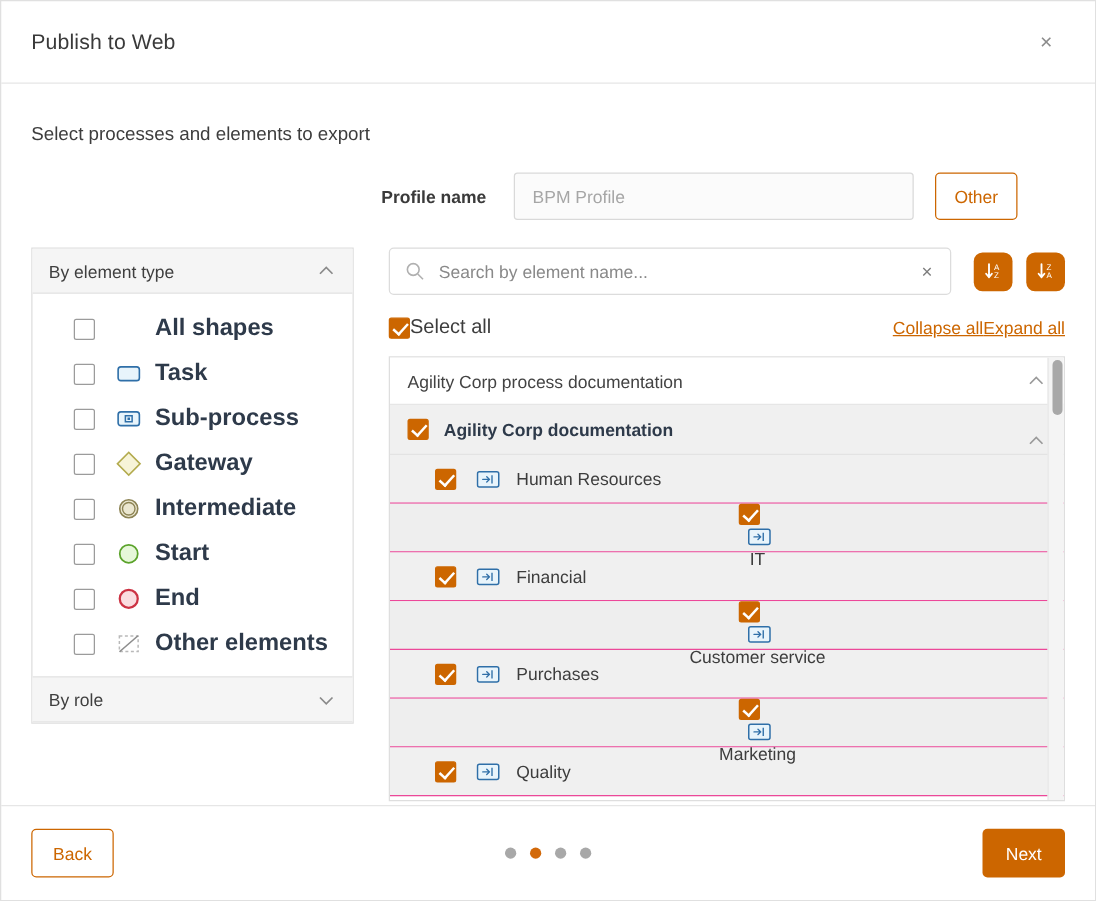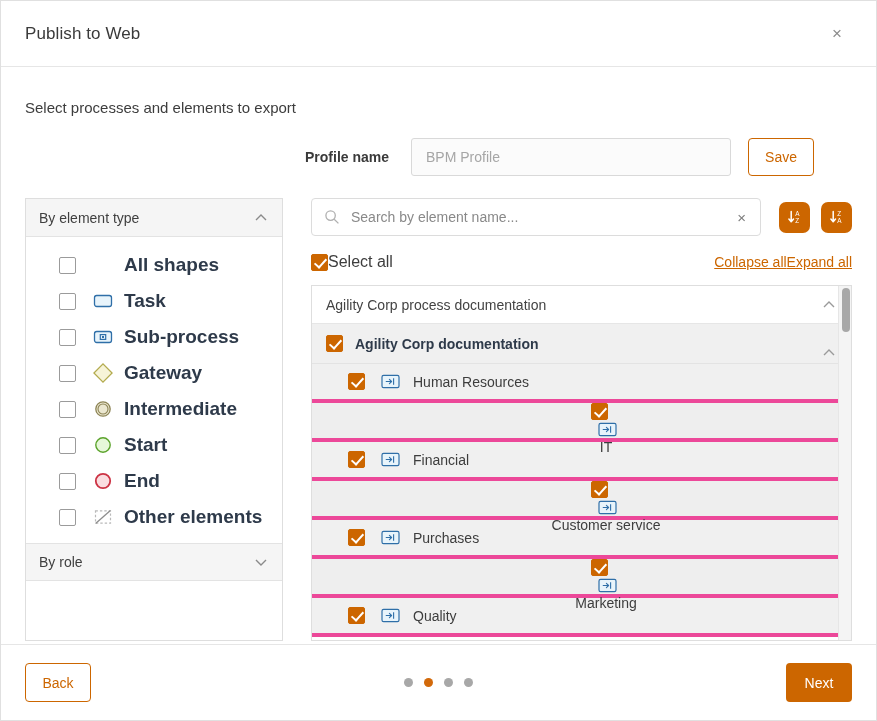--- a/index.html
+++ b/index.html
@@ -106,21 +106,21 @@
   }
 
   
   .left-panel {
     width: 258px;
     flex: 0 0 258px;
     border: 1px solid #dedede;
     display: flex;
     flex-direction: column;
     background: #ffffff;
-    height: 443px;
+    height: 381px;
   }
   .accordion-head {
     height: 38px;
     background: #f5f5f5;
     border-bottom: 1px solid #e3e3e3;
     display: flex;
     align-items: center;
     padding: 0 13px;
     font-size: 14px;
     color: #3f3f3f;
@@ -295,21 +295,21 @@
     color: #9a9a9a;
     align-self: flex-end;
     padding-bottom: 2px;
   }
 
   .tree-row {
     height: 39px;
     display: flex;
     align-items: center;
     padding-left: 36px;
-    border-bottom: 4px solid #ec4899;
+    border-bottom: 1px solid #ec4899;
     background: #f0f0f0;
   }
   .tree-row.alt { background: #eeeeee; flex-direction: column; }
   .node-icon {
     width: 19px; height: 15px;
     margin-left: 16px;
     flex: 0 0 19px;
     display: flex; align-items: center; justify-content: center;
   }
   .node-label {
@@ -390,21 +390,21 @@
     <button class="close-btn">×</button>
   </div>
 
   <div class="dlg-body">
 
     <div class="section-title">Select processes and elements to export</div>
 
     <div class="profile-row">
       <div class="profile-label">Profile name</div>
       <input class="profile-input" type="text" placeholder="BPM Profile" style="">
-      <button class="save-btn">Save</button>
+      <button class="save-btn">Other</button>
     </div>
 
     <div class="columns">
 
       <div class="left-panel">
         <div class="accordion-head">
           <span>By element type</span>
           <span class="chev">
             <svg width="16" height="16" viewBox="0 0 16 16">
                 <path d="M3 10 L8 5 L13 10" fill="none" stroke="currentColor" stroke-width="1.4"></path>

